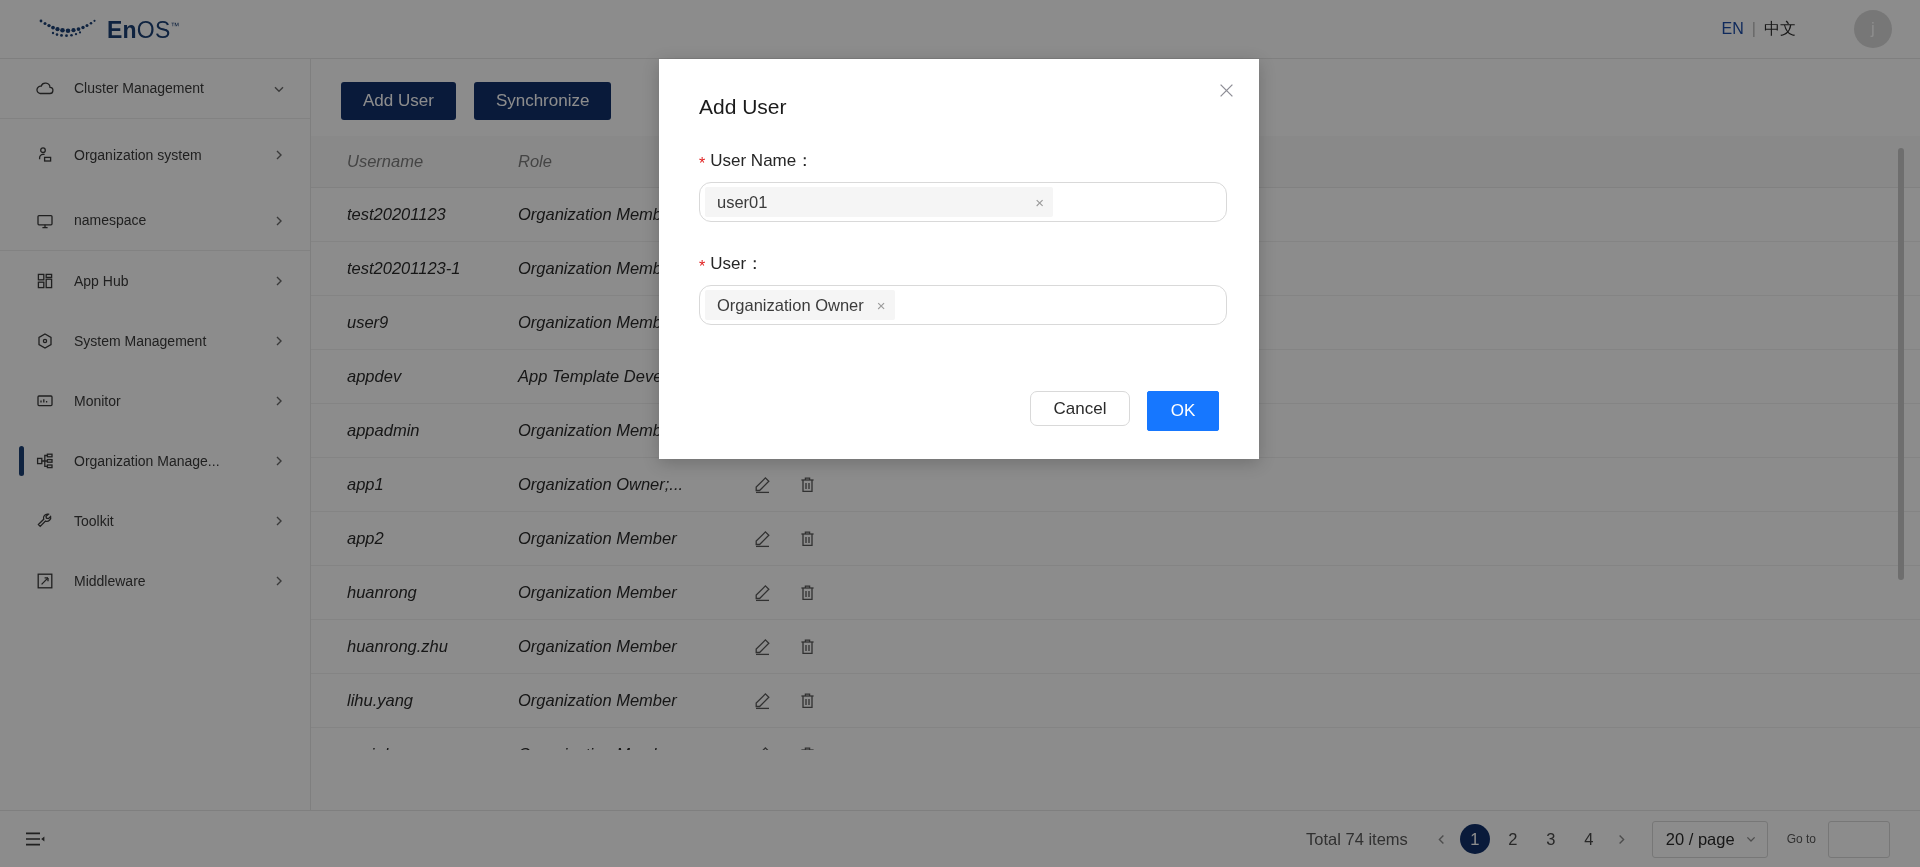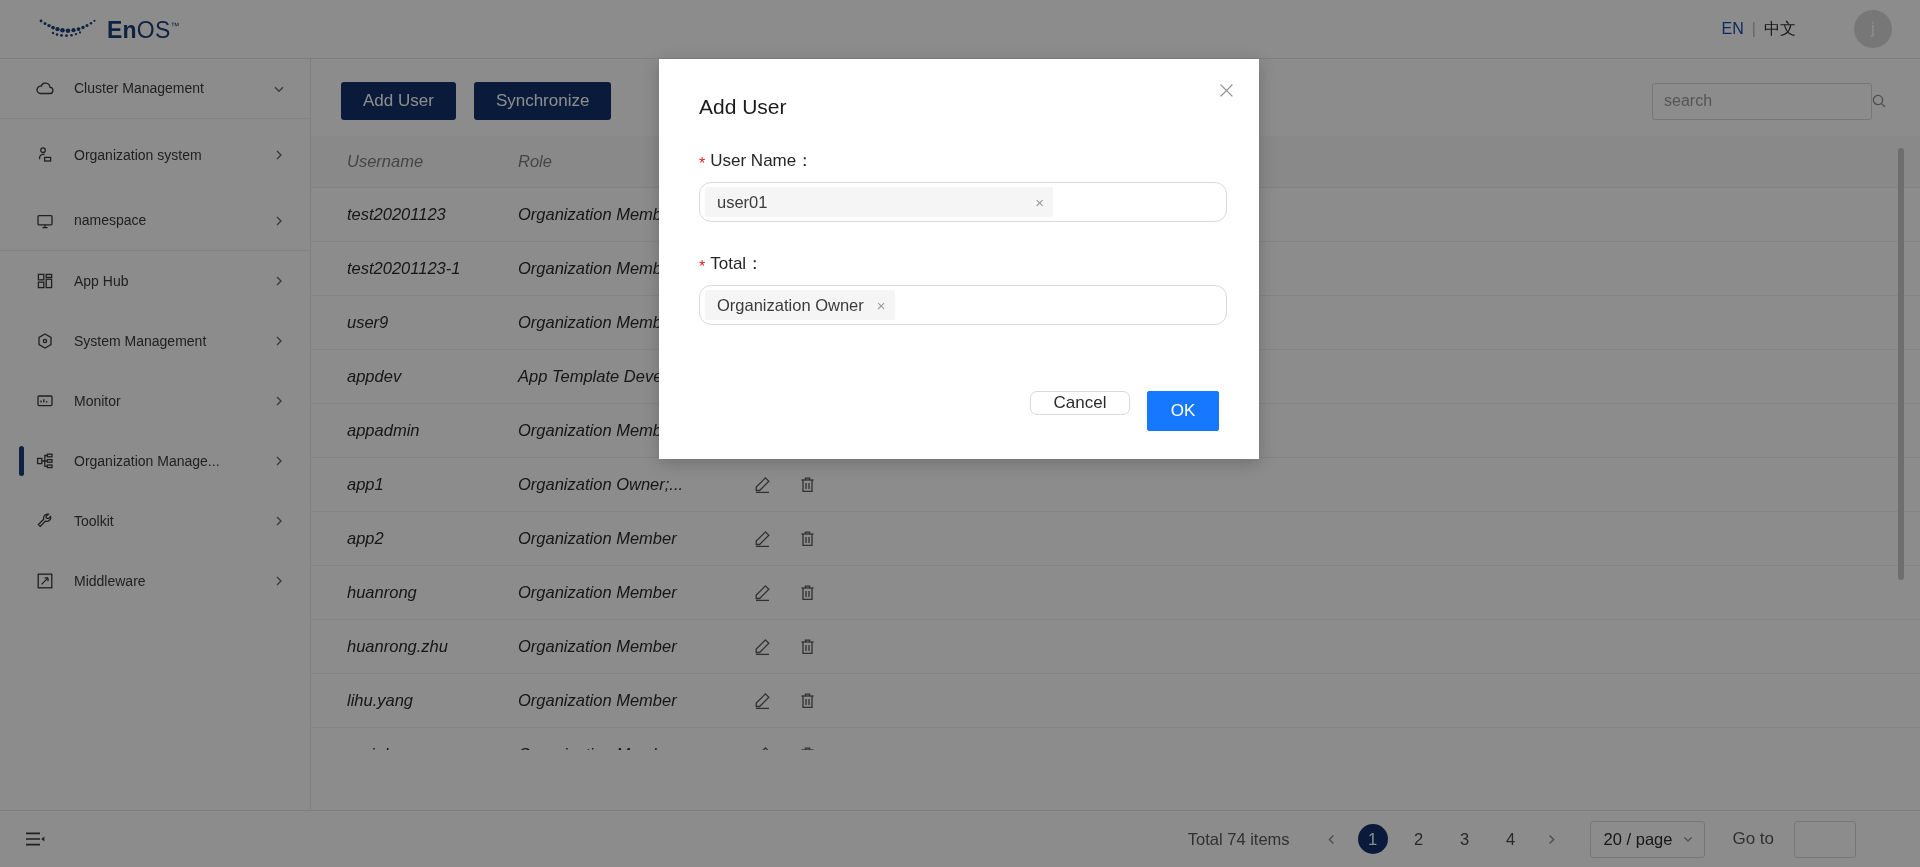--- a/index.html
+++ b/index.html
@@ -155,38 +155,38 @@
     background: #c9c9c9;
   }
 
   
   .pagination {
     position: absolute; top: 810px; left: 311px;
     width: 1609px; height: 57px;
     border-top: 1px solid #e8e8e8;
     background: #ffffff;
     display: flex; align-items: center; justify-content: flex-end;
-    padding-right: 64px; gap: 8px;
+    padding-right: 30px; gap: 0;
   }
   .pg-total { font-size: 16.5px; color: #595959; margin-right: 20px; }
   .pg-arrow { width: 28px; height: 28px; display: flex; align-items: center;
               justify-content: center; color: #8c8c8c; cursor: pointer; font-size: 17px; }
   .pg-num {
     width: 30px; height: 30px; border-radius: 50%;
     display: flex; align-items: center; justify-content: center;
     font-size: 16.5px; color: #4a4a4a; cursor: pointer; margin: 0 4px;
   }
   .pg-num.current { background: #11306b; color: #ffffff; }
   .pg-size {
     margin-left: 16px; height: 37px; min-width: 106px;
     border: 1px solid #d9d9d9; border-radius: 3px;
     display: flex; align-items: center; justify-content: space-between;
     padding: 0 10px 0 13px; font-size: 16.5px; color: #2b2b2b; cursor: pointer;
   }
-  .pg-goto { margin-left: 19px; font-size: 17px; color: #595959; }
+  .pg-goto { margin-left: 19px; font-size: 12px; color: #595959; }
   .pg-goto-input {
     margin-left: 12px; width: 62px; height: 37px;
     border: 1px solid #d9d9d9; border-radius: 3px;
     background: #ffffff; outline: none; font-family: inherit; font-size: 16.5px;
     padding: 0 8px; color: #2b2b2b;
   }
 
   
   .overlay {
     position: absolute; inset: 0;
@@ -235,21 +235,21 @@
   .tag.wide { width: 348px; }
   .tag .tag-x { color: #9a9a9a; font-size: 15px; cursor: pointer; margin-left: auto; }
   .tag.auto .tag-x { margin-left: 0; }
   .field-gap { height: 30px; }
   .modal-footer {
     position: absolute; left: 0; right: 0; bottom: 0;
     padding: 0 40px 28px 0;
     display: flex; justify-content: flex-end; gap: 17px;
   }
   .btn-cancel {
-    height: 24px; min-width: 100px; padding: 0 22px;
+    height: 35px; min-width: 100px; padding: 0 22px;
     background: #ffffff; border: 1px solid #d9d9d9; border-radius: 7px;
     font-size: 17px; font-family: inherit; color: #2b2b2b; cursor: pointer;
   }
   .btn-ok {
     height: 40px; min-width: 72px; padding: 0 22px;
     background: #1677ff; border: 1px solid #1677ff; border-radius: 2px;
     font-size: 17px; font-family: inherit; color: #ffffff; cursor: pointer;
   }
   svg { display: block; }
 </style>
@@ -447,29 +447,20 @@
         <path d="M2 3.4h14M2 9h14M2 14.6h14"></path>
         <path d="M20.4 6.4 17.2 9l3.2 2.6z" fill="#3b3b3b" stroke="none"></path>
       </svg>
     </span>
   </div>
 
   <div class="main">
     <div class="toolbar">
       <button class="btn-primary-dark">Add User</button>
       <button class="btn-primary-dark">Synchronize</button>
-      <div class="search-box">
-        <input type="text" placeholder="search" style="">
-        <span>
-          <svg width="16" height="16" viewBox="0 0 16 16" fill="none" stroke="#8c8c8c" stroke-width="1.3">
-            <circle cx="7" cy="7" r="4.6"></circle>
-              <path d="M10.4 10.4 14 14"></path>
-          </svg>
-        </span>
-      </div>
     </div>
 
     <div class="table-wrap">
       <table class="usr">
         <thead>
           <tr>
             <th class="col-user">Username</th>
             <th class="col-role">Role</th>
             <th class="col-act"></th>
             <th class="col-rest"></th>
@@ -784,21 +775,21 @@
       <span class="tag wide">
         <span>user01</span>
         <span class="tag-x">×</span>
       </span>
     </div>
 
     <div class="field-gap"></div>
 
     <div class="field-label">
       <span class="req">*</span>
-      <span>Total：</span>
+      <span>User：</span>
     </div>
     <div class="select-box">
       <span class="tag auto">
         <span>Organization Owner</span>
         <span class="tag-x">×</span>
       </span>
     </div>
   </div>
 
   <div class="modal-footer">

